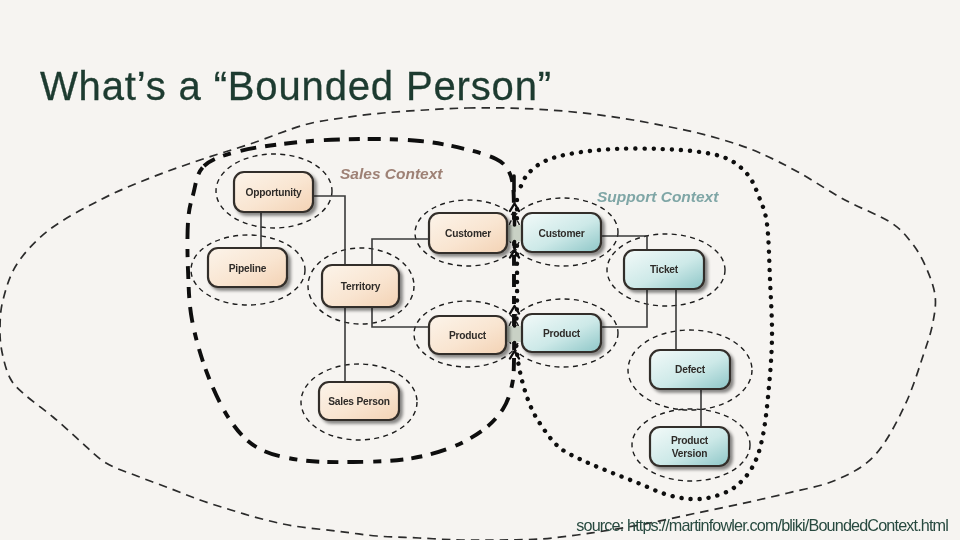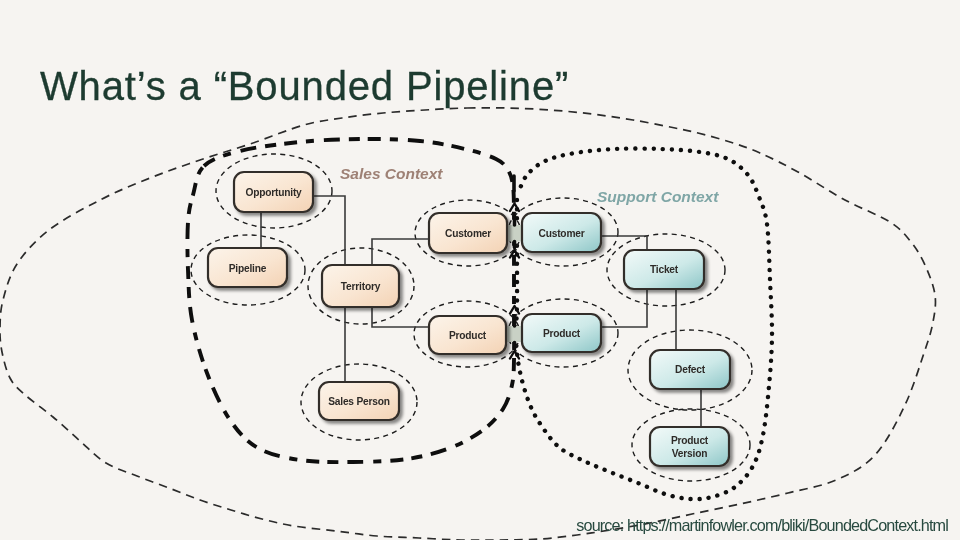--- a/index.html
+++ b/index.html
@@ -5,21 +5,21 @@
   html,body{margin:0;padding:0;}
   body{width:960px;height:540px;overflow:hidden;background:#f6f4f1;
        font-family:"Liberation Sans",sans-serif;position:relative;}
   #title{position:absolute;left:40px;top:66px;font-size:40px;color:#1d3b30;-webkit-text-stroke:0.3px #1d3b30;
          letter-spacing:0.85px;line-height:1;}
   #src{position:absolute;right:12px;top:516px;font-size:16.2px;letter-spacing:-0.85px;color:#27493f;}
   #diag{position:absolute;left:0;top:0;filter:blur(0.3px);}
 </style>
 </head>
 <body>
-<div id="title">What’s a “Bounded Pipeline”</div>
+<div id="title">What’s a “Bounded Person”</div>
 <svg id="diag" width="960" height="540" viewBox="0 0 960 540">
   <defs>
     <linearGradient id="peach" x1="0" y1="0" x2="1" y2="1">
       <stop offset="0" stop-color="#fcf4ea"></stop>
       <stop offset="0.55" stop-color="#f9e5d1"></stop>
       <stop offset="1" stop-color="#f3d2b4"></stop>
     </linearGradient>
     <linearGradient id="teal" x1="0" y1="0" x2="1" y2="1">
       <stop offset="0" stop-color="#f3faf9"></stop>
       <stop offset="0.55" stop-color="#cde9e8"></stop>

